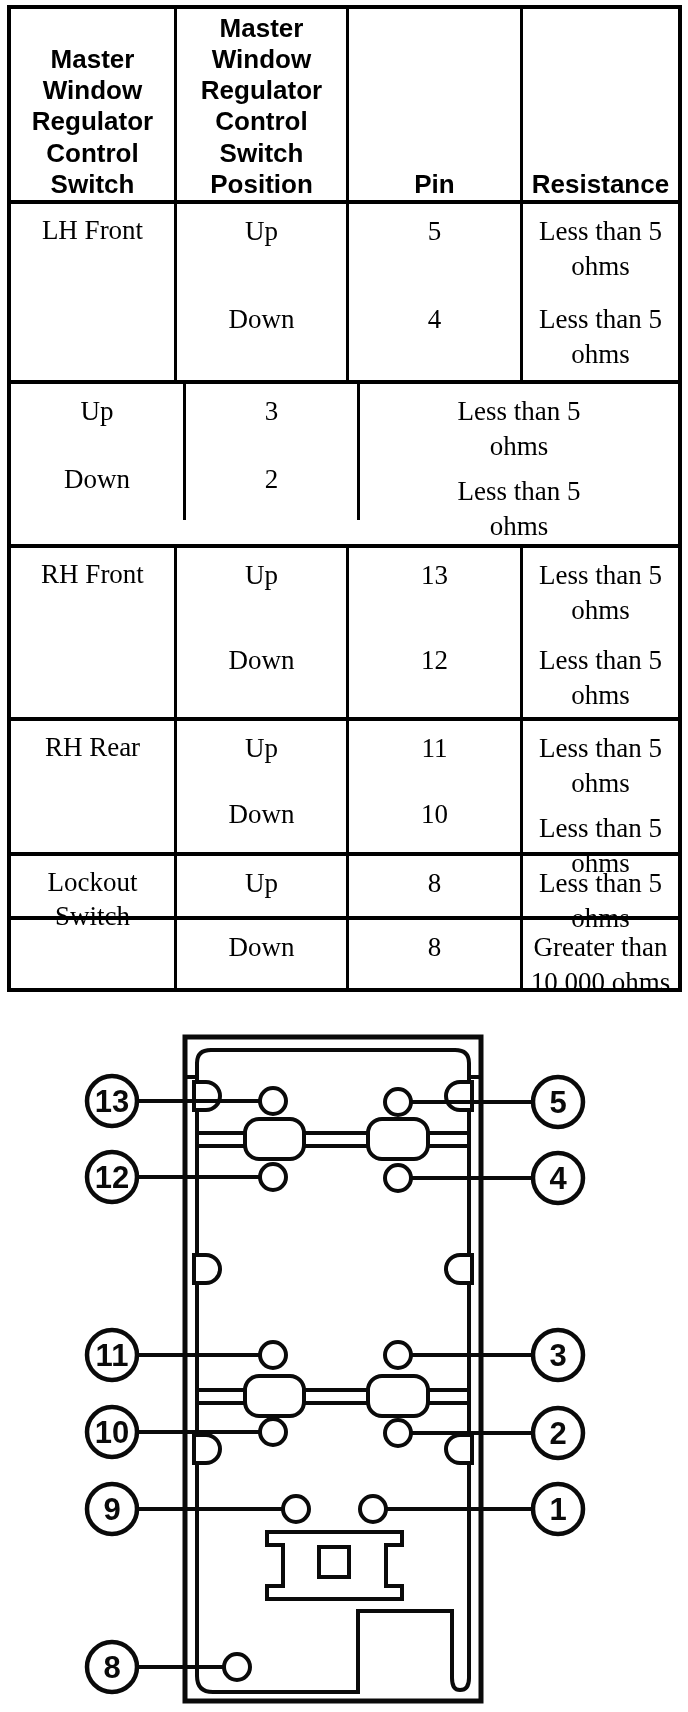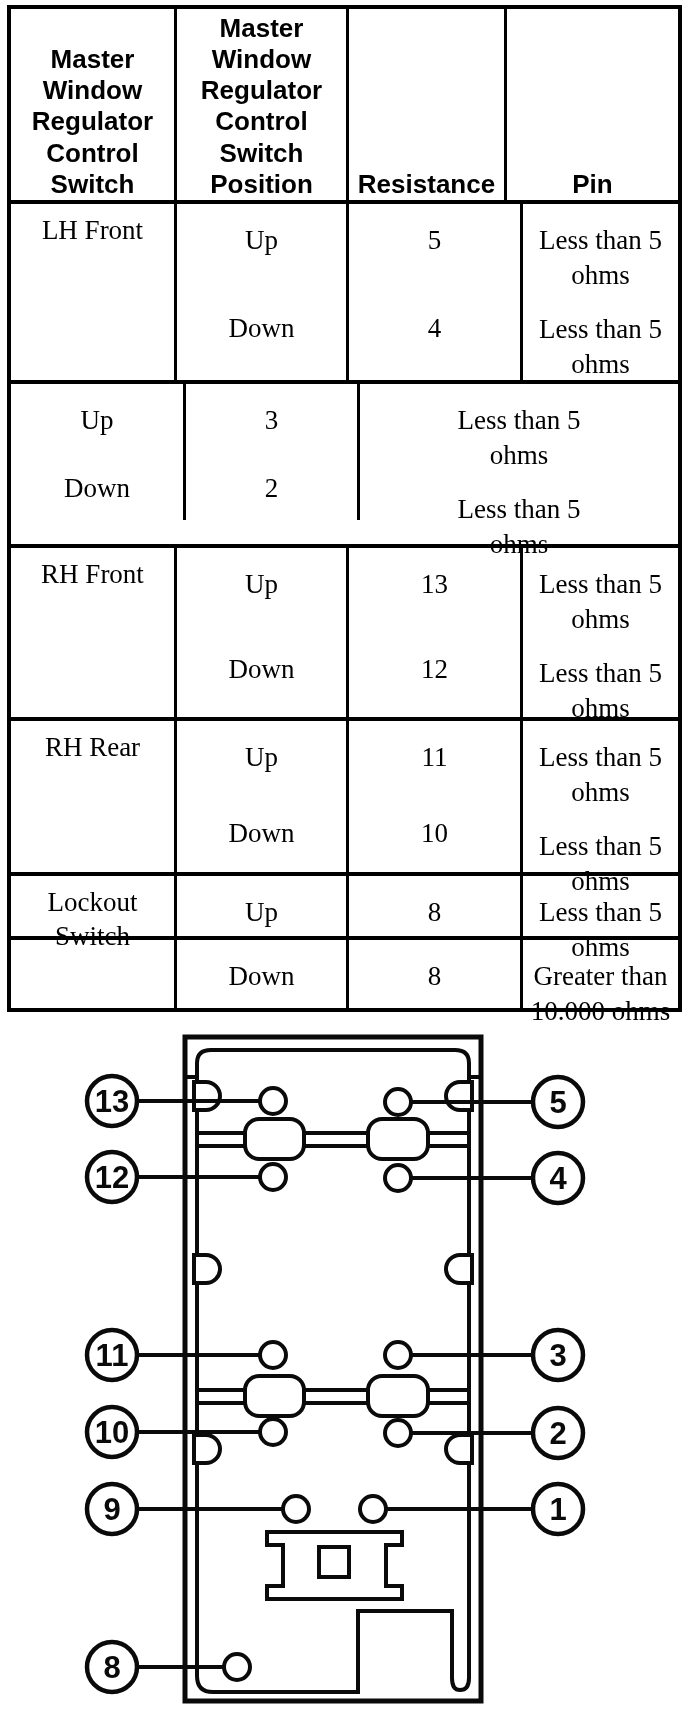--- a/index.html
+++ b/index.html
@@ -11,21 +11,21 @@
   .band{display:flex;flex-direction:row;box-sizing:border-box;}
   .band + .band{border-top:4px solid #000;}
   .cell{box-sizing:border-box;display:flex;flex-direction:column;}
   .cell + .cell{border-left:3px solid #000;}
   .c1{width:163px;} .c2{width:172px;} .c3{width:174px;} .c4{flex:1;}
   .hdr-band{height:191px;}
   .hdr-cell{justify-content:flex-end;align-items:center;text-align:center;
             font-family:"Liberation Sans", sans-serif;font-weight:bold;
             font-size:26px;line-height:1.2;white-space:pre-line;}
   .sub{flex:1;display:flex;justify-content:center;align-items:flex-start;
-       padding-top:19px;text-align:center;font-size:27px;line-height:1.3;white-space:pre-line;}
+       padding-top:10px;text-align:center;font-size:27px;line-height:1.3;white-space:pre-line;}
   .switch-cell{justify-content:flex-start;align-items:center;text-align:center;
                font-size:27px;line-height:1.25;padding-top:10px;white-space:pre-line;}
   
   #diagram-svg{position:absolute;left:0;top:1000px;}
   .ink{stroke:#0a0a0a;fill:none;}
   .inkfill{stroke:#0a0a0a;fill:#fff;}
   .callout-num{font-family:"Liberation Sans", sans-serif;font-weight:bold;font-size:31px;
                text-anchor:middle;fill:#0a0a0a;}
 </style>
 </head>
@@ -39,22 +39,22 @@
 Window
 Regulator
 Control
 Switch</div>
       <div class="cell c2 hdr-cell">Master
 Window
 Regulator
 Control
 Switch
 Position</div>
+      <div class="cell c3 hdr-cell">Pin</div>
       <div class="cell c4 hdr-cell">Resistance</div>
-      <div class="cell c3 hdr-cell">Pin</div>
     </div>
 
   <div class="band" style="height: 180px;">
         <div class="cell c1 switch-cell">LH Front</div>
         <div class="cell c2">
           <div class="sub">Up</div>
           <div class="sub">Down</div>
         </div>
         <div class="cell c3">
           <div class="sub">5</div>
@@ -93,21 +93,21 @@
           <div class="sub">13</div>
           <div class="sub">12</div>
         </div>
         <div class="cell c4">
           <div class="sub">Less than 5
 ohms</div>
           <div class="sub">Less than 5
 ohms</div>
         </div>
       </div>
-      <div class="band" style="height: 155px;">
+      <div class="band" style="height: 135px;">
         <div class="cell c1 switch-cell">RH Rear</div>
         <div class="cell c2">
           <div class="sub">Up</div>
           <div class="sub">Down</div>
         </div>
         <div class="cell c3">
           <div class="sub">11</div>
           <div class="sub">10</div>
         </div>
         <div class="cell c4">

